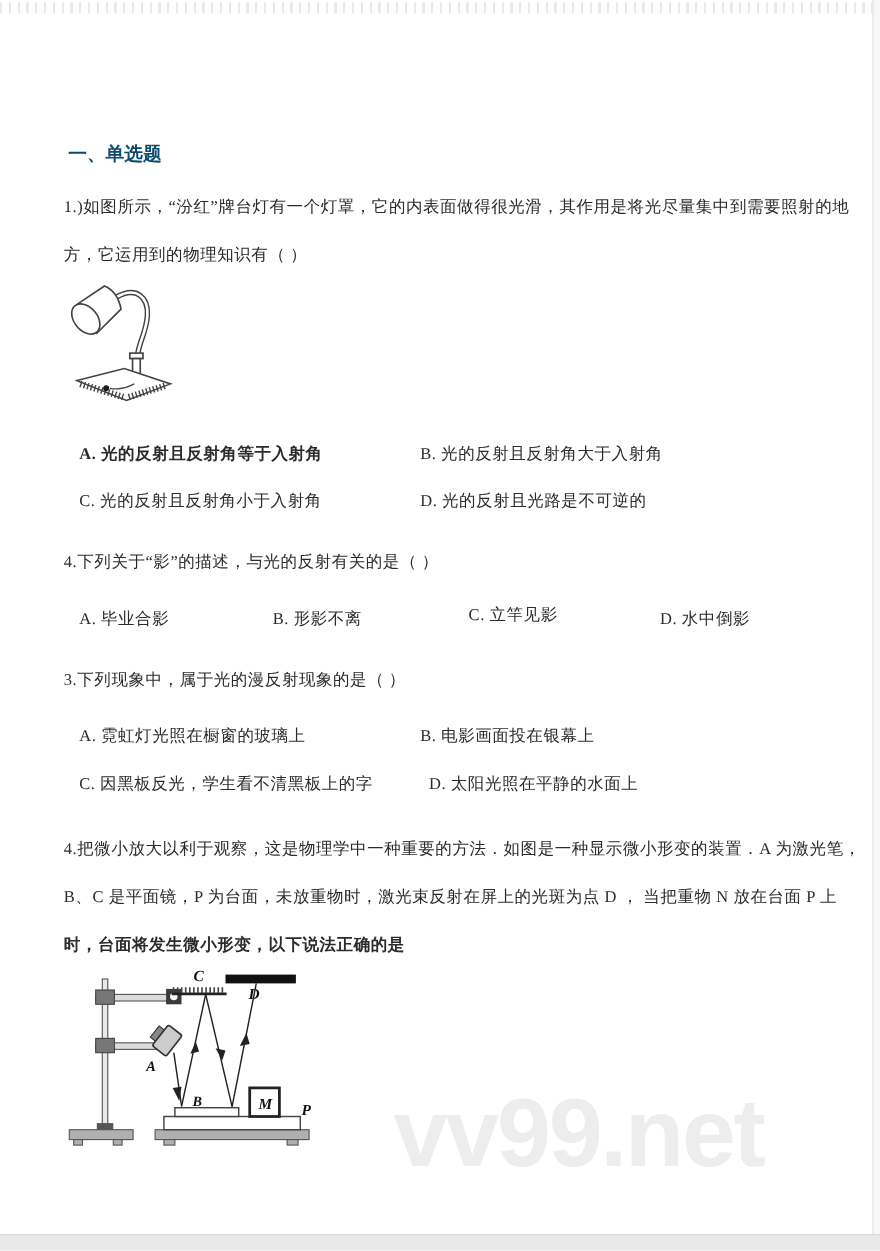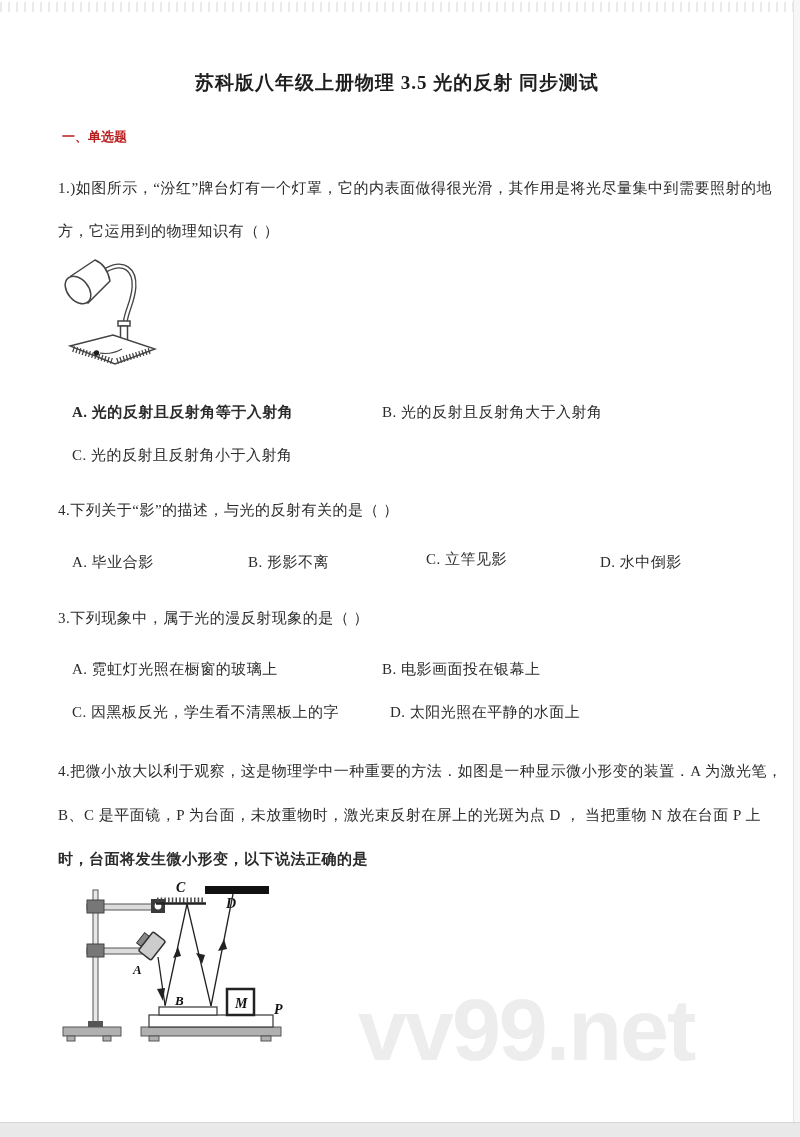--- a/index.html
+++ b/index.html
@@ -18,21 +18,21 @@
   .bottom-strip {
     position:absolute; top:1122px; left:0; width:800px; height:15px;
     background:#e9e9e9; border-top:1px solid #d6d6d6;
   }
   .doc-title {
     position:absolute; top:70px; left:0; width:794px; text-align:center;
     font-size:19px; font-weight:bold; color:#1e1e1e; letter-spacing:1px;
   }
   .section-heading {
     position:absolute; top:128px; left:62px;
-    font-size:13px; font-weight:bold; color:#b91c1c;
+    font-size:17px; font-weight:bold; color:#0c4a6e;
   }
   .tline {
     position:absolute; left:58px; font-size:15px; color:#2b2b2b;
     white-space:nowrap; letter-spacing:0.5px;
   }
   .opt {
     position:absolute; font-size:15px; color:#2b2b2b; white-space:nowrap;
     letter-spacing:0.5px;
   }
   .figure { position:absolute; }
@@ -46,21 +46,20 @@
   }
 </style>
 </head>
 <body>
 
 <div class="page">
 
   <div class="top-dashes"></div>
   <div class="right-edge"></div>
 
-  <div class="doc-title">苏科版八年级上册物理 3.5 光的反射 同步测试</div>
   <div class="section-heading">一、单选题</div>
 
   <div class="tline" style="top:179px;">1.)如图所示，“汾红”牌台灯有一个灯罩，它的内表面做得很光滑，其作用是将光尽量集中到需要照射的地</div>
   <div class="tline" style="top:222px;">方，它运用到的物理知识有（  ）</div>
 
   <svg class="figure" style="top:257px; left:58px;" width="102" height="116" viewBox="0 0 102 116">
     <g stroke="#444" fill="#ffffff" stroke-width="1.5">
 
       <path d="M48,13 C66,3 77,13 76,30 C75,45 69,52 67,66" fill="none" stroke="#444" stroke-width="5"></path>
       <path d="M48,13 C66,3 77,13 76,30 C75,45 69,52 67,66" fill="none" stroke="#ffffff" stroke-width="2.4"></path>
@@ -76,20 +75,21 @@
 
     <path d="M15,92 L54,104" stroke="#444" stroke-width="6" stroke-dasharray="1.3,2" fill="none"></path>
     <path d="M59,104 L93,93.5" stroke="#444" stroke-width="6" stroke-dasharray="1.3,2" fill="none"></path>
     <path d="M64,92 Q53,98 42,96" stroke="#444" stroke-width="1.2" fill="none"></path>
     <circle cx="38.5" cy="96" r="2.7" fill="#1d1d1d"></circle>
   </svg>
 
   <div class="opt" style="top:403px; left:72px;font-weight:bold;">A. 光的反射且反射角等于入射角</div>
   <div class="opt" style="top:403px; left:382px;">B. 光的反射且反射角大于入射角</div>
   <div class="opt" style="top:446px; left:72px;">C. 光的反射且反射角小于入射角</div>
+  <div class="opt" style="top:446px; left:382px;">D. 光的反射且光路是不可逆的</div>
 
   <div class="tline" style="top:501px;">4.下列关于“影”的描述，与光的反射有关的是（  ）</div>
   <div class="opt" style="top:553px; left:72px;">A. 毕业合影</div>
   <div class="opt" style="top:553px; left:248px;">B. 形影不离</div>
   <div class="opt" style="top:550px; left:426px;">C. 立竿见影</div>
   <div class="opt" style="top:553px; left:600px;">D. 水中倒影</div>
 
   <div class="tline" style="top:609px;text-align:right;">3.下列现象中，属于光的漫反射现象的是（  ）</div>
   <div class="opt" style="top:660px; left:72px;">A. 霓虹灯光照在橱窗的玻璃上</div>
   <div class="opt" style="top:660px; left:382px;">B. 电影画面投在银幕上</div>

